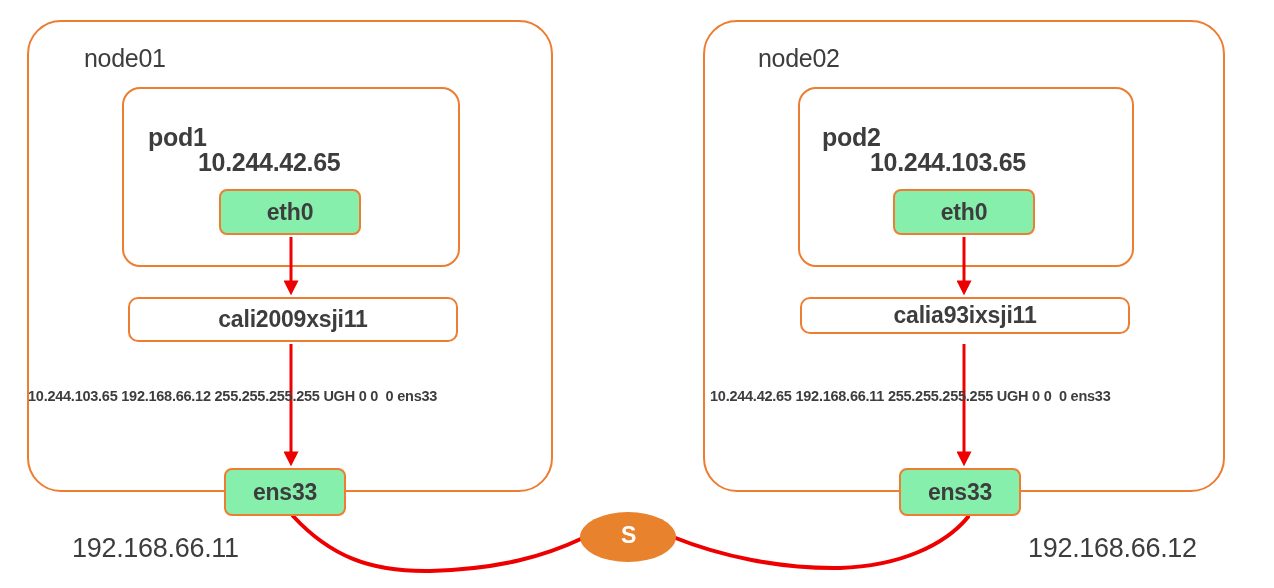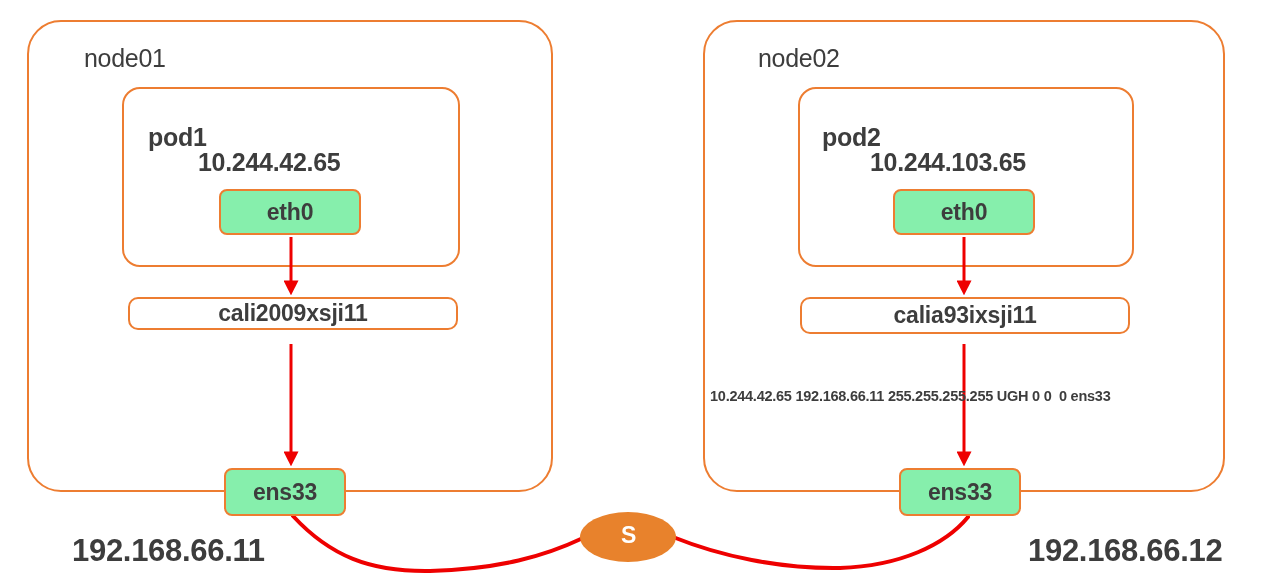--- a/index.html
+++ b/index.html
@@ -95,22 +95,22 @@
     color: #3d3d3d;
     font-size: 14.5px;
     font-weight: bold;
     letter-spacing: -0.25px;
     white-space: pre;
     z-index: 6;
   }
   .host-ip {
     position: absolute;
     color: #3d3d3d;
-    font-size: 31px;
-    font-weight: bold;
+    font-size: 27px;
+    font-weight: normal;
     letter-spacing: -0.3px;
     white-space: nowrap;
   }
 
   
   .layer {
     position: absolute;
     left: 0;
     top: 0;
     width: 1274px;
@@ -135,22 +135,23 @@
 <div id="diagram">
 
   <div class="node-box" style="left:27px; top:20px; width:526px; height:472px;"></div>
   <div class="node-label" style="left:84px; top:44px;">node01</div>
 
   <div class="pod-box" style="left:122px; top:87px; width:338px; height:180px;"></div>
   <div class="pod-label" style="left:148px; top:107px;">pod1</div>
   <div class="pod-ip" style="left:198px; top:148px;">10.244.42.65</div>
   <div class="iface-box" style="left:219px; top:189px; width:142px; height:46px;">eth0</div>
 
-  <div class="veth-box" style="left:128px; top:297px; width:330px; height:33px;">cali2009xsji11</div>
+  <div class="veth-box" style="left:128px; top:297px; width:330px; height:45px;">cali2009xsji11</div>
 
+  <div class="route-text" style="left:28px; top:388px;">10.244.103.65 192.168.66.12 255.255.255.255 UGH 0 0  0 ens33</div>
 
   <div class="iface-box" style="left:224px; top:468px; width:122px; height:48px; z-index:5;">ens33</div>
 
   <div class="host-ip" style="left:72px; top:533px;">192.168.66.11</div>
 
   <div class="node-box" style="left:703px; top:20px; width:522px; height:472px;"></div>
   <div class="node-label" style="left:758px; top:44px;">node02</div>
 
   <div class="pod-box" style="left:798px; top:87px; width:336px; height:180px;"></div>
   <div class="pod-label" style="left:822px; top:107px;">pod2</div>

